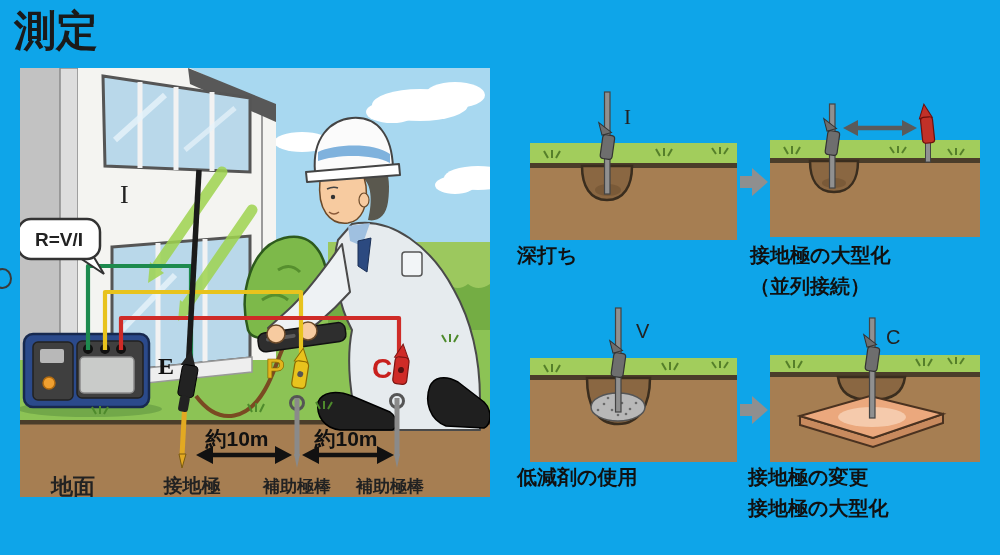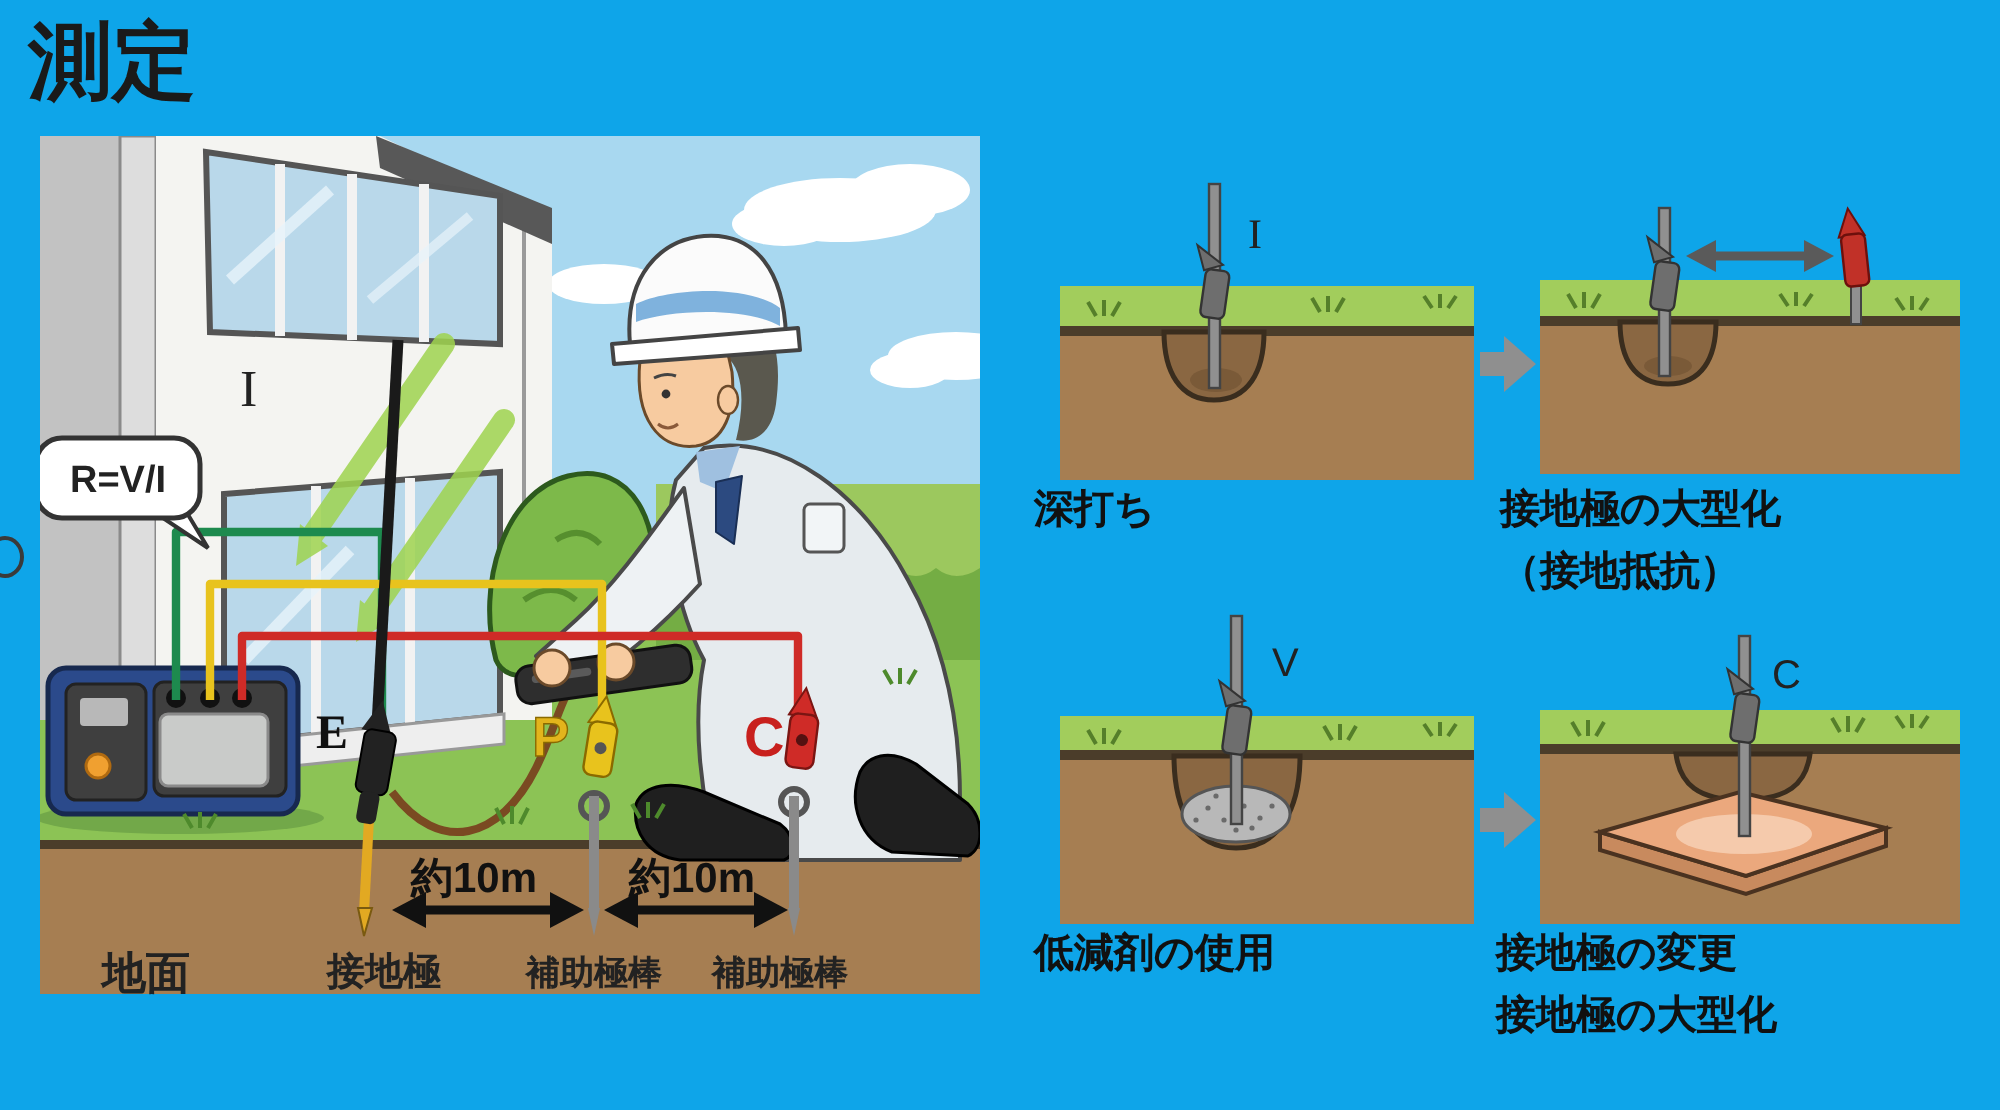--- a/index.html
+++ b/index.html
@@ -300,21 +300,21 @@
   <svg class="panel-svg" style="left:738px;top:392px" width="34" height="36" viewBox="0 0 34 36">
     <polygon points="2,12 14,12 14,4 30,18 14,32 14,24 2,24" fill="#8f8f8f"></polygon>
   </svg>
 
   <div id="cap1" class="caption">
     <div>深打ち</div>
     <div></div>
   </div>
   <div id="cap2" class="caption">
     <div>接地極の大型化</div>
-    <div>（接地抵抗）</div>
+    <div>（並列接続）</div>
   </div>
   <div id="cap3" class="caption">
     <div>低減剤の使用</div>
   </div>
   <div id="cap4" class="caption">
     <div>接地極の変更</div>
     <div>接地極の大型化</div>
   </div>
 
 </div>

